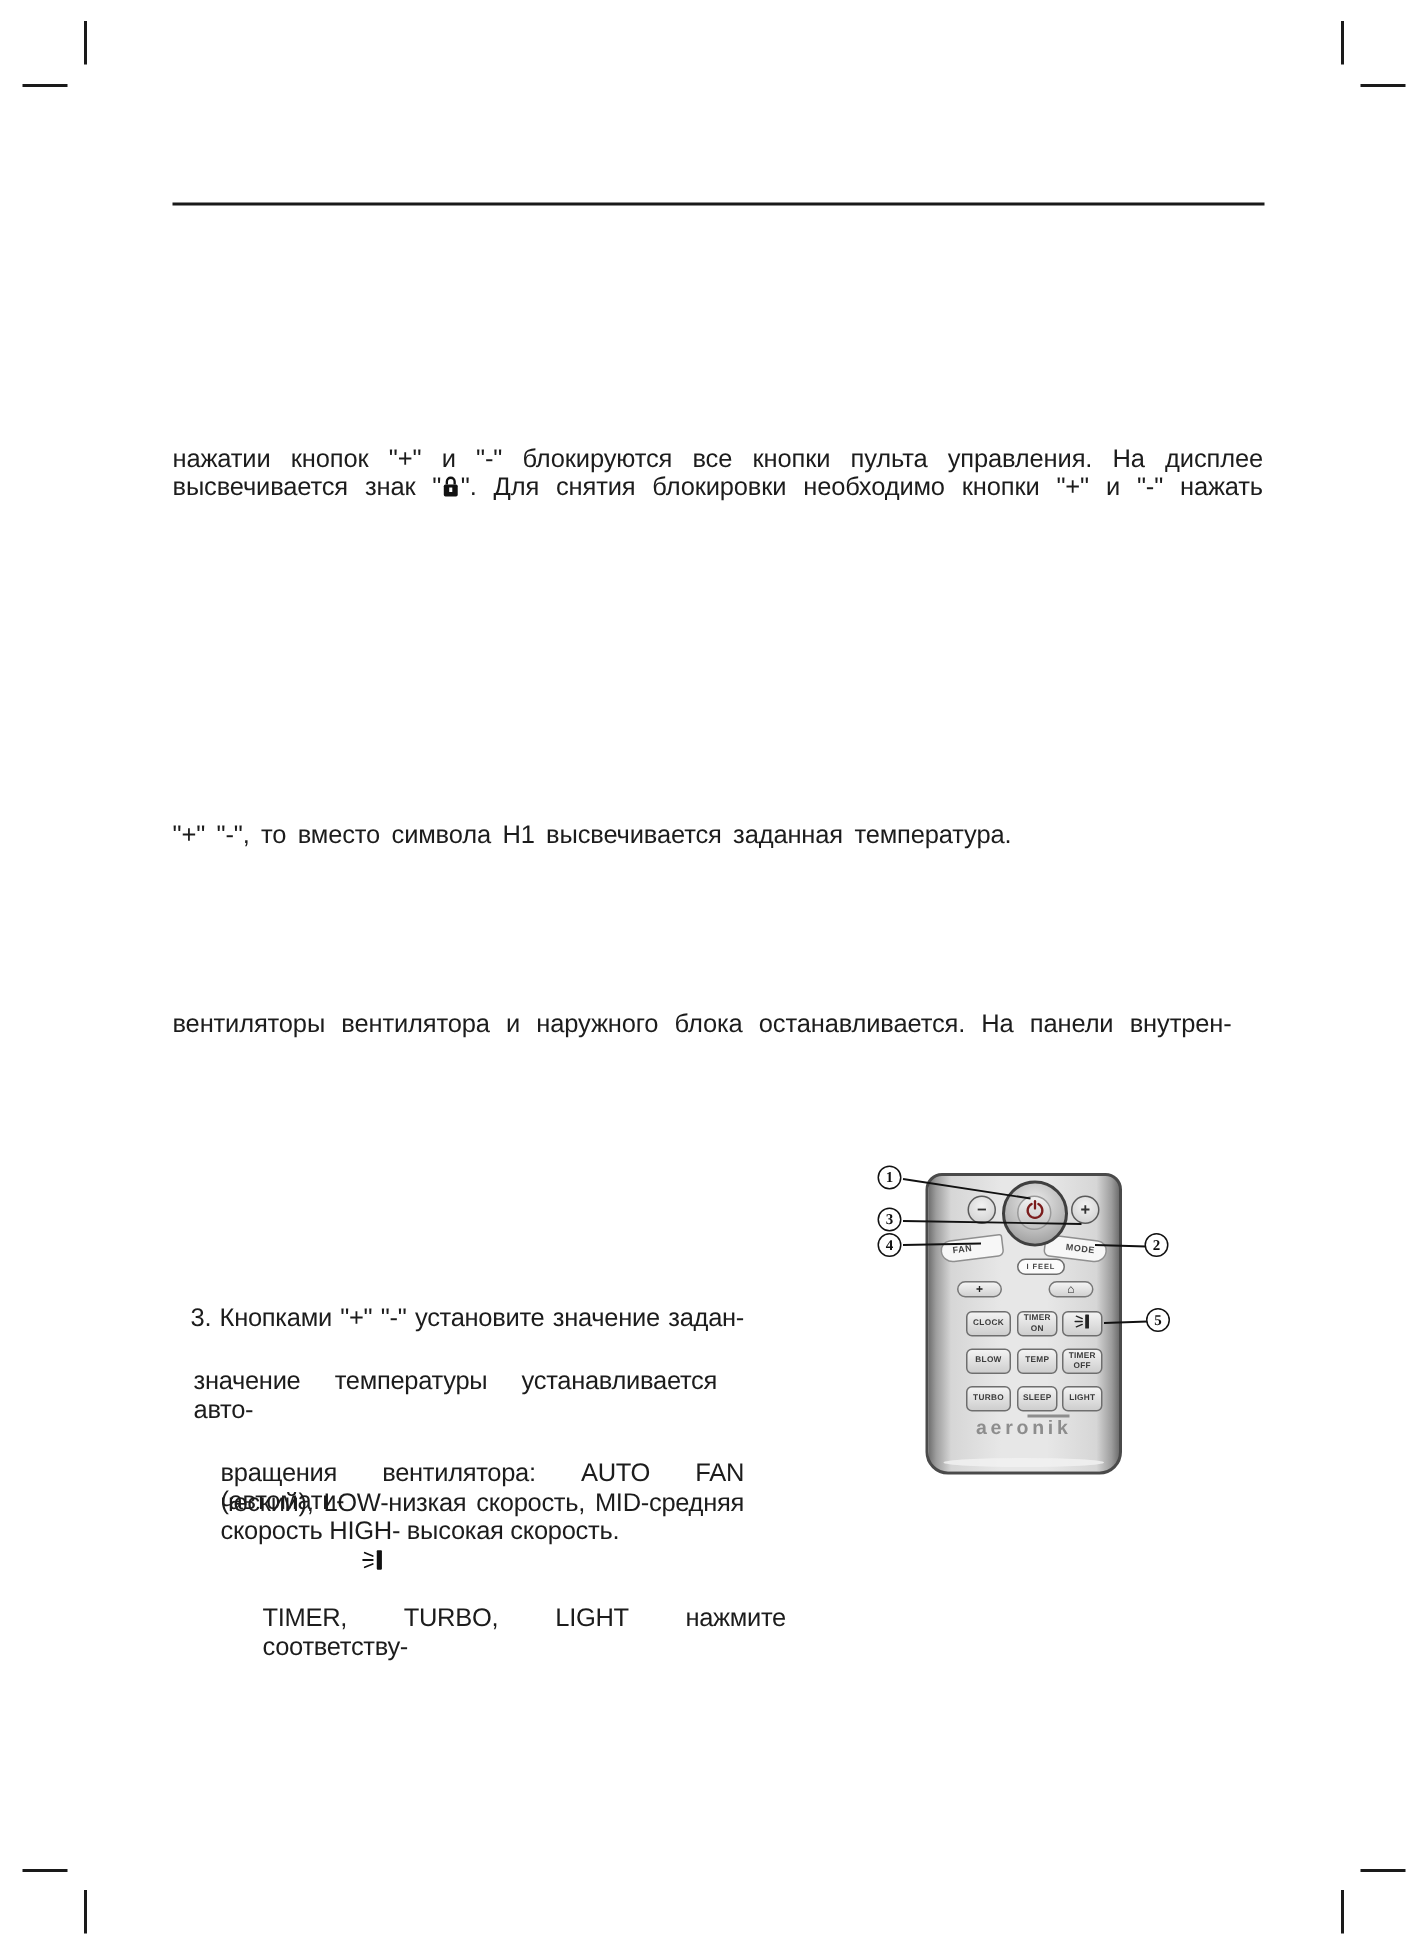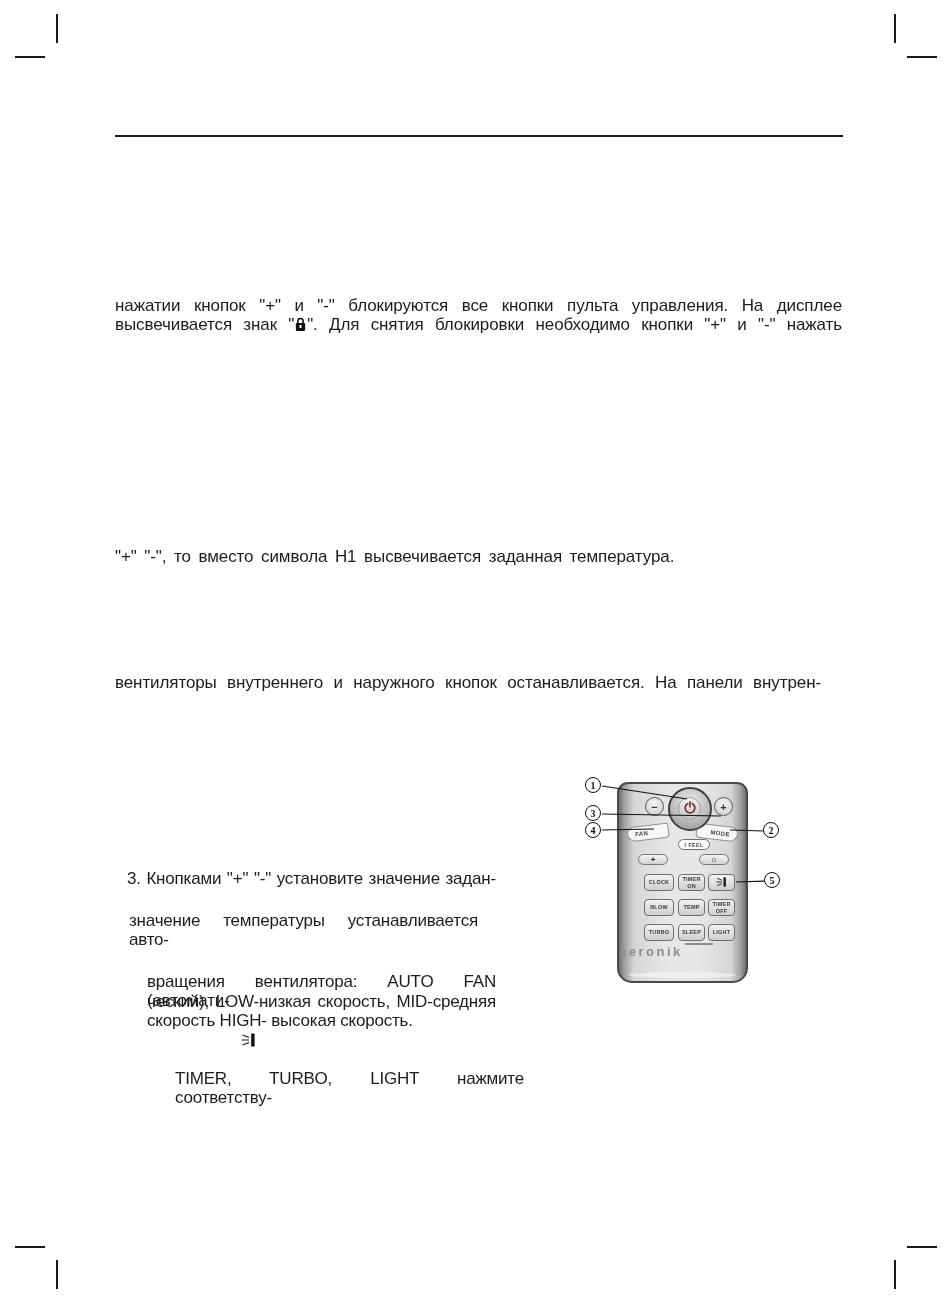--- a/index.html
+++ b/index.html
@@ -37,21 +37,21 @@
               background:radial-gradient(circle at 50% 35%,#f3f3f3,#cccccc);display:flex;align-items:center;justify-content:center;
               font-size:11px;font-weight:bold;color:#333;z-index:2;}
   .ifeel{position:absolute;left:59px;top:55px;width:32px;height:11px;box-sizing:border-box;border:1px solid #6e6e6e;border-radius:6px;
          background:#fbfbfb;display:flex;align-items:center;justify-content:center;font-size:5px;font-weight:bold;letter-spacing:.6px;color:#444;z-index:2;}
   .pill{position:absolute;top:70px;width:30px;height:11px;box-sizing:border-box;border:1px solid #777;border-radius:6px;
         background:linear-gradient(#f4f4f4,#d2d2d2);display:flex;align-items:center;justify-content:center;
         font-size:8px;line-height:8px;color:#222;font-weight:bold;}
   .gbtn{position:absolute;height:17px;box-sizing:border-box;border:1px solid #6e6e6e;border-radius:4px;
         background:linear-gradient(#f3f3f3,#cecece);display:flex;align-items:center;justify-content:center;text-align:center;
         font-size:5.5px;line-height:1.15;font-weight:bold;color:#3a3a3a;letter-spacing:.2px;padding:0 2px;}
-  .logo{position:absolute;left:0;right:0;top:160px;text-align:left;font-size:13px;font-weight:bold;
+  .logo{position:absolute;left:0;right:0;top:160px;text-align:center;font-size:13px;font-weight:bold;
         letter-spacing:2.5px;color:#8d8d8d;z-index:1;}
   .logo-overline{position:absolute;left:66px;top:159px;width:28px;height:2px;background:#8d8d8d;z-index:2;}
   .bottom-shine{position:absolute;left:10px;right:10px;bottom:3px;height:6px;border-radius:50%;background:#f1f1f1;opacity:.85;}
   
   .co{position:absolute;width:14px;height:14px;box-sizing:content-box;border:1.6px solid #111;border-radius:50%;background:#fff;
       display:flex;align-items:center;justify-content:center;
       font-family:"Liberation Serif",serif;font-weight:bold;font-size:10px;color:#111;z-index:6;}
   .leaders{position:absolute;left:0;top:0;width:952px;height:1304px;z-index:5;pointer-events:none;}
 </style>
 </head>
@@ -76,21 +76,21 @@
       <span>высвечивается знак "</span><span class="inline-icon"><svg width="13" height="16" viewBox="0 0 14 17">
             <path d="M4.2 7.5 V5.4 a2.8 2.8 0 0 1 5.6 0 V7.5" fill="none" stroke="#111" stroke-width="1.7"></path>
             <rect x="2" y="7.5" width="10" height="8.5" rx="1.2" fill="#111"></rect>
             <rect x="5.9" y="9.6" width="2.2" height="3.2" fill="#fff"></rect>
           </svg></span><span>". Для снятия блокировки необходимо кнопки "+" и "-" нажать</span>
     </div>
   </div>
 
   <div class="tline" style="left:115px;top:547px;word-spacing:3px;">"+" "-", то вместо символа H1 высвечивается заданная температура.</div>
 
-  <div class="tline just" style="left:115px;top:673px;width:706px;">вентиляторы внутреннего и наружного кнопок останавливается. На панели внутрен-</div>
+  <div class="tline just" style="left:115px;top:673px;width:706px;">вентиляторы вентилятора и наружного блока останавливается. На панели внутрен-</div>
 
   <div class="tline just" style="left:127px;top:869px;width:369px;letter-spacing:-0.2px;">3. Кнопками "+" "-" установите значение задан-</div>
   <div class="tline just" style="left:129px;top:911px;width:349px;letter-spacing:-0.2px;">значение температуры устанавливается авто-</div>
   <div class="tline just" style="left:147px;top:992px;width:349px;letter-spacing:-0.2px;">ческий),  LOW-низкая скорость, MID-средняя</div>
   <div class="tline just" style="left:147px;top:972px;width:349px;letter-spacing:-0.2px;">вращения вентилятора: AUTO FAN (автомати-</div>
   <div class="tline" style="left:147px;top:1011px;letter-spacing:-0.2px;">скорость HIGH- высокая скорость.</div>
   <div style="position:absolute;left:241px;top:1032px;">
     <svg width="15" height="16" viewBox="0 0 14 14">
         <rect x="9.5" y="1" width="3.2" height="12" rx="0.5" fill="#111"></rect>
         <g stroke="#111" stroke-width="1.1" stroke-linecap="round">

